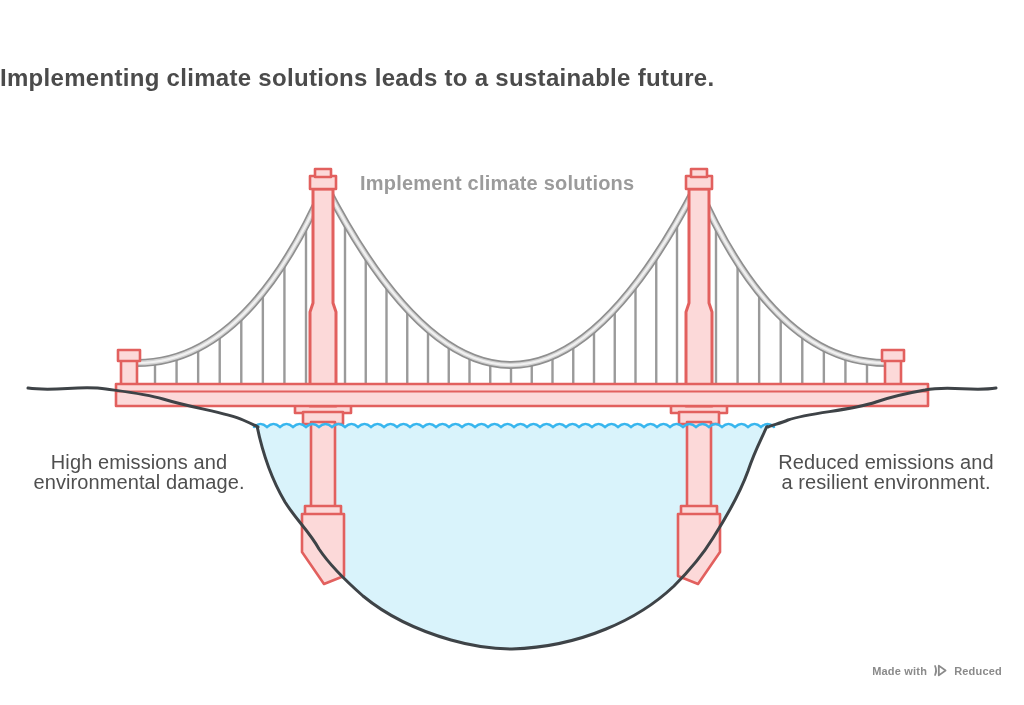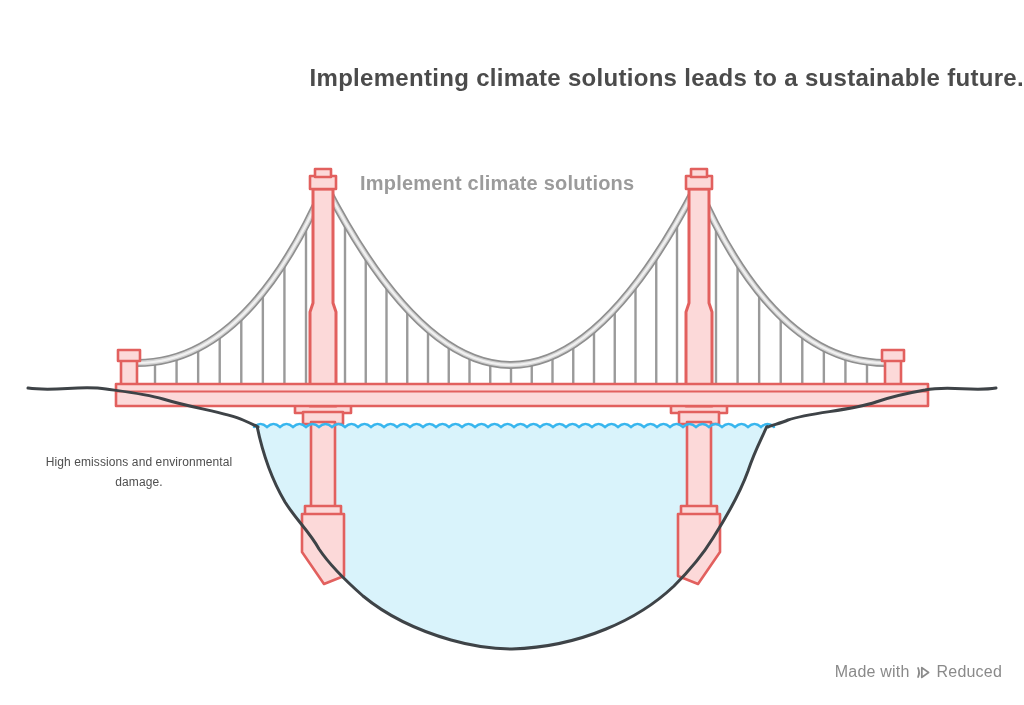--- a/index.html
+++ b/index.html
@@ -21,42 +21,42 @@
   html,body{width:1024px;height:705px;}
   body{
     position:relative;
     background:#ffffff;
     font-family:"Liberation Sans", sans-serif;
     overflow:hidden;
   }
   .stage{position:absolute;inset:0;}
   .diagram-title{
     position:absolute;top:64px;left:0;right:0;
-    text-align:right;
+    text-align:left;
     font-size:24px;font-weight:700;letter-spacing:.3px;
     color:var(--title-text);
   }
   .bridge-label{
     position:absolute;top:170px;left:360px;width:300px;
     text-align:left;
     font-size:20px;font-weight:600;line-height:27px;letter-spacing:.2px;
     color:var(--bridge-label-text);
   }
   .side-note{
     position:absolute;
     text-align:center;
-    font-size:12px;font-weight:500;line-height:20px;letter-spacing:.1px;
+    font-size:20px;font-weight:500;line-height:20px;letter-spacing:.1px;
     color:var(--side-label-text);
   }
   .side-note.left{top:452px;left:28px;width:222px;}
   .side-note.right{top:452px;left:775px;width:222px;}
   .watermark{
     position:absolute;top:663px;right:22px;
     display:flex;align-items:center;gap:6px;
-    font-size:16px;font-weight:400;letter-spacing:.2px;
+    font-size:11px;font-weight:700;letter-spacing:.2px;
     color:var(--watermark-text);
     text-decoration:none;cursor:pointer;
   }
   .watermark svg{display:block;}
   svg.bridge{position:absolute;left:0;top:0;}
 
   .pink-shape{fill:var(--structure-fill);stroke:var(--structure-stroke);stroke-width:2.6;stroke-linejoin:round;}
   .pink-shape.thick{stroke-width:3;}
   .deck-line{stroke:var(--structure-stroke);stroke-width:2.2;fill:none;}
   .ground-line{fill:none;stroke:var(--ground);stroke-width:3;stroke-linecap:round;}
@@ -184,20 +184,21 @@
     <path class="ground-line" d="M28,388 C55,392 80,385 106,389 C128,392 146,394 163,399 C196,409 225,412 243,420 C250,423 254,425 258,427"></path>
     <path class="ground-line" d="M996,388 C972,392 950,385 925,390 C908,393 893,396 876,402 C850,411 812,412 788,420 C781,423 773,425 768,427"></path>
   </svg>
 
   <div class="diagram-title">Implementing climate solutions leads to a sustainable future.</div>
 
   <div class="bridge-label">Implement climate solutions</div>
 
   <div class="side-note left">High emissions and environmental damage.</div>
 
+  <div class="side-note right">Reduced emissions and a resilient environment.</div>
 
   <div class="watermark">
     <span>Made with</span>
     <span>
       <svg width="15" height="15" viewBox="0 0 16 16" fill="none" stroke="currentColor" stroke-width="1.9" stroke-linecap="round" stroke-linejoin="round">
         <path d="M2.2,3.2 Q4.4,8 2.2,12.8"></path>
         <path d="M6.2,2.8 L13.4,8 L6.2,13.2 Z"></path>
       </svg>
     </span>
     <span>Reduced</span>

